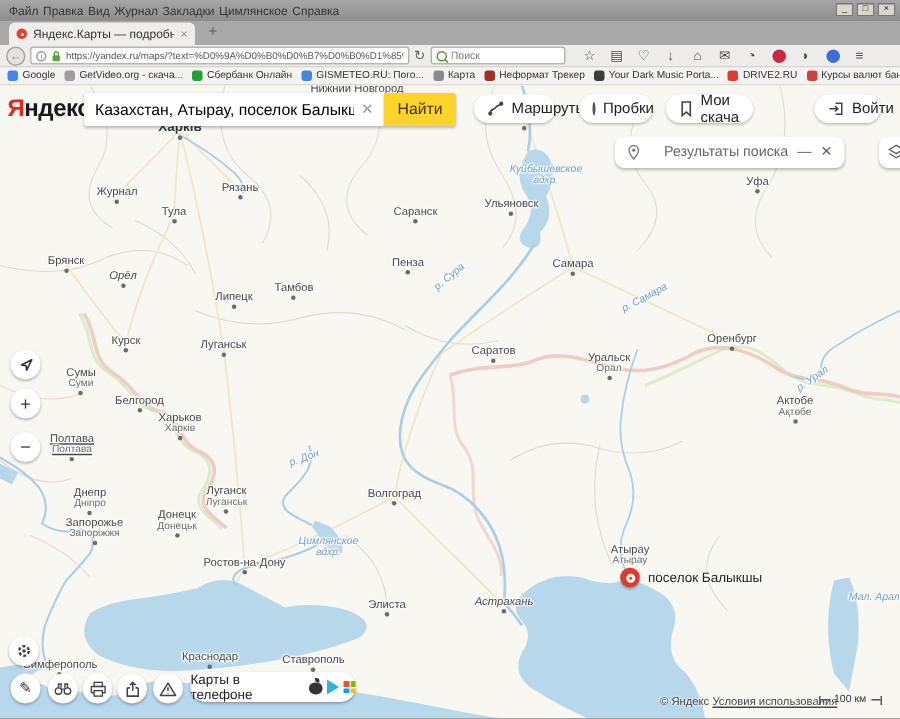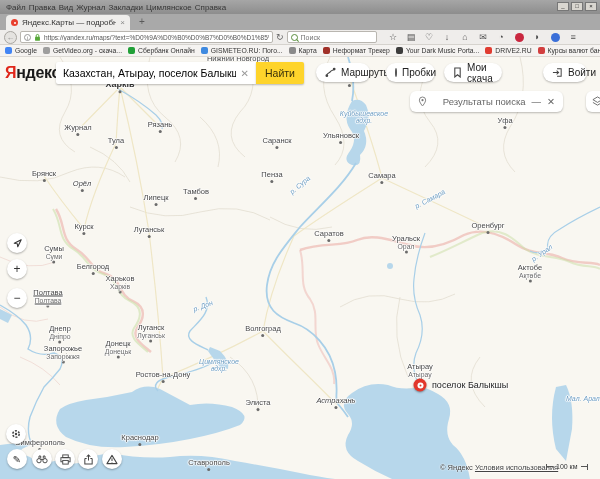--- a/index.html
+++ b/index.html
@@ -485,21 +485,21 @@
           <span class="l2">Атырау</span>
       </div>
         <div class="mlabel city" style="left: 40px; top: 388px;">
         <span class="l1">Симферополь</span>
           <span class="l2"></span>
       </div>
         <div class="mlabel city" style="left: 140px; top: 383px;">
         <span class="l1">Краснодар</span>
           <span class="l2"></span>
       </div>
-        <div class="mlabel city" style="left: 209px; top: 385px; margin-top: 23px;">
+        <div class="mlabel city" style="left: 209px; top: 385px;">
         <span class="l1">Ставрополь</span>
           <span class="l2"></span>
       </div>
         <div class="mlabel water" style="left: 592px; top: 342px;">
         <span class="l1">Мал. Аральское</span>
           <span class="l2"></span>
       </div>
       </div>
 
     <div class="pin" style="left:420px;top:328px;"></div>
@@ -589,20 +589,31 @@
       <svg width="11" height="11" viewBox="0 0 12 12">
         <path d="M2 5 h2 M8 5 h2 M10 5 v6 h-8 v-6" fill="none" stroke="#444" stroke-width="1.1"></path>
         <path d="M6 1 v6 M4 3 l2 -2 l2 2" fill="none" stroke="#444" stroke-width="1.1"></path>
       </svg>
     </div>
     <div class="mapbtn" style="left:102px;top:392px;">
       <svg width="12" height="11" viewBox="0 0 13 12">
         <path d="M6.5 1.5 L12 10.5 H1 Z" fill="none" stroke="#444" stroke-width="1.1" stroke-linejoin="round"></path>
         <path d="M6.5 4.5 v3 M6.5 9 v0.6" stroke="#444" stroke-width="1.1"></path>
       </svg>
+    </div>
+    <div class="mobile-pill">
+      <span>Карты в телефоне</span>
+      <span class="ic-apple"></span>
+      <span class="ic-play"></span>
+      <span class="ic-win">
+          <i></i>
+          <i></i>
+          <i></i>
+          <i></i>
+        </span>
     </div>
 
     <div class="attrib">
       <span>© Яндекс</span>
       <a>Условия использования</a>
     </div>
     <div class="scale">
       <span class="tick"></span>
         <span class="seg"></span>
       <span class="txt">100 км</span>

